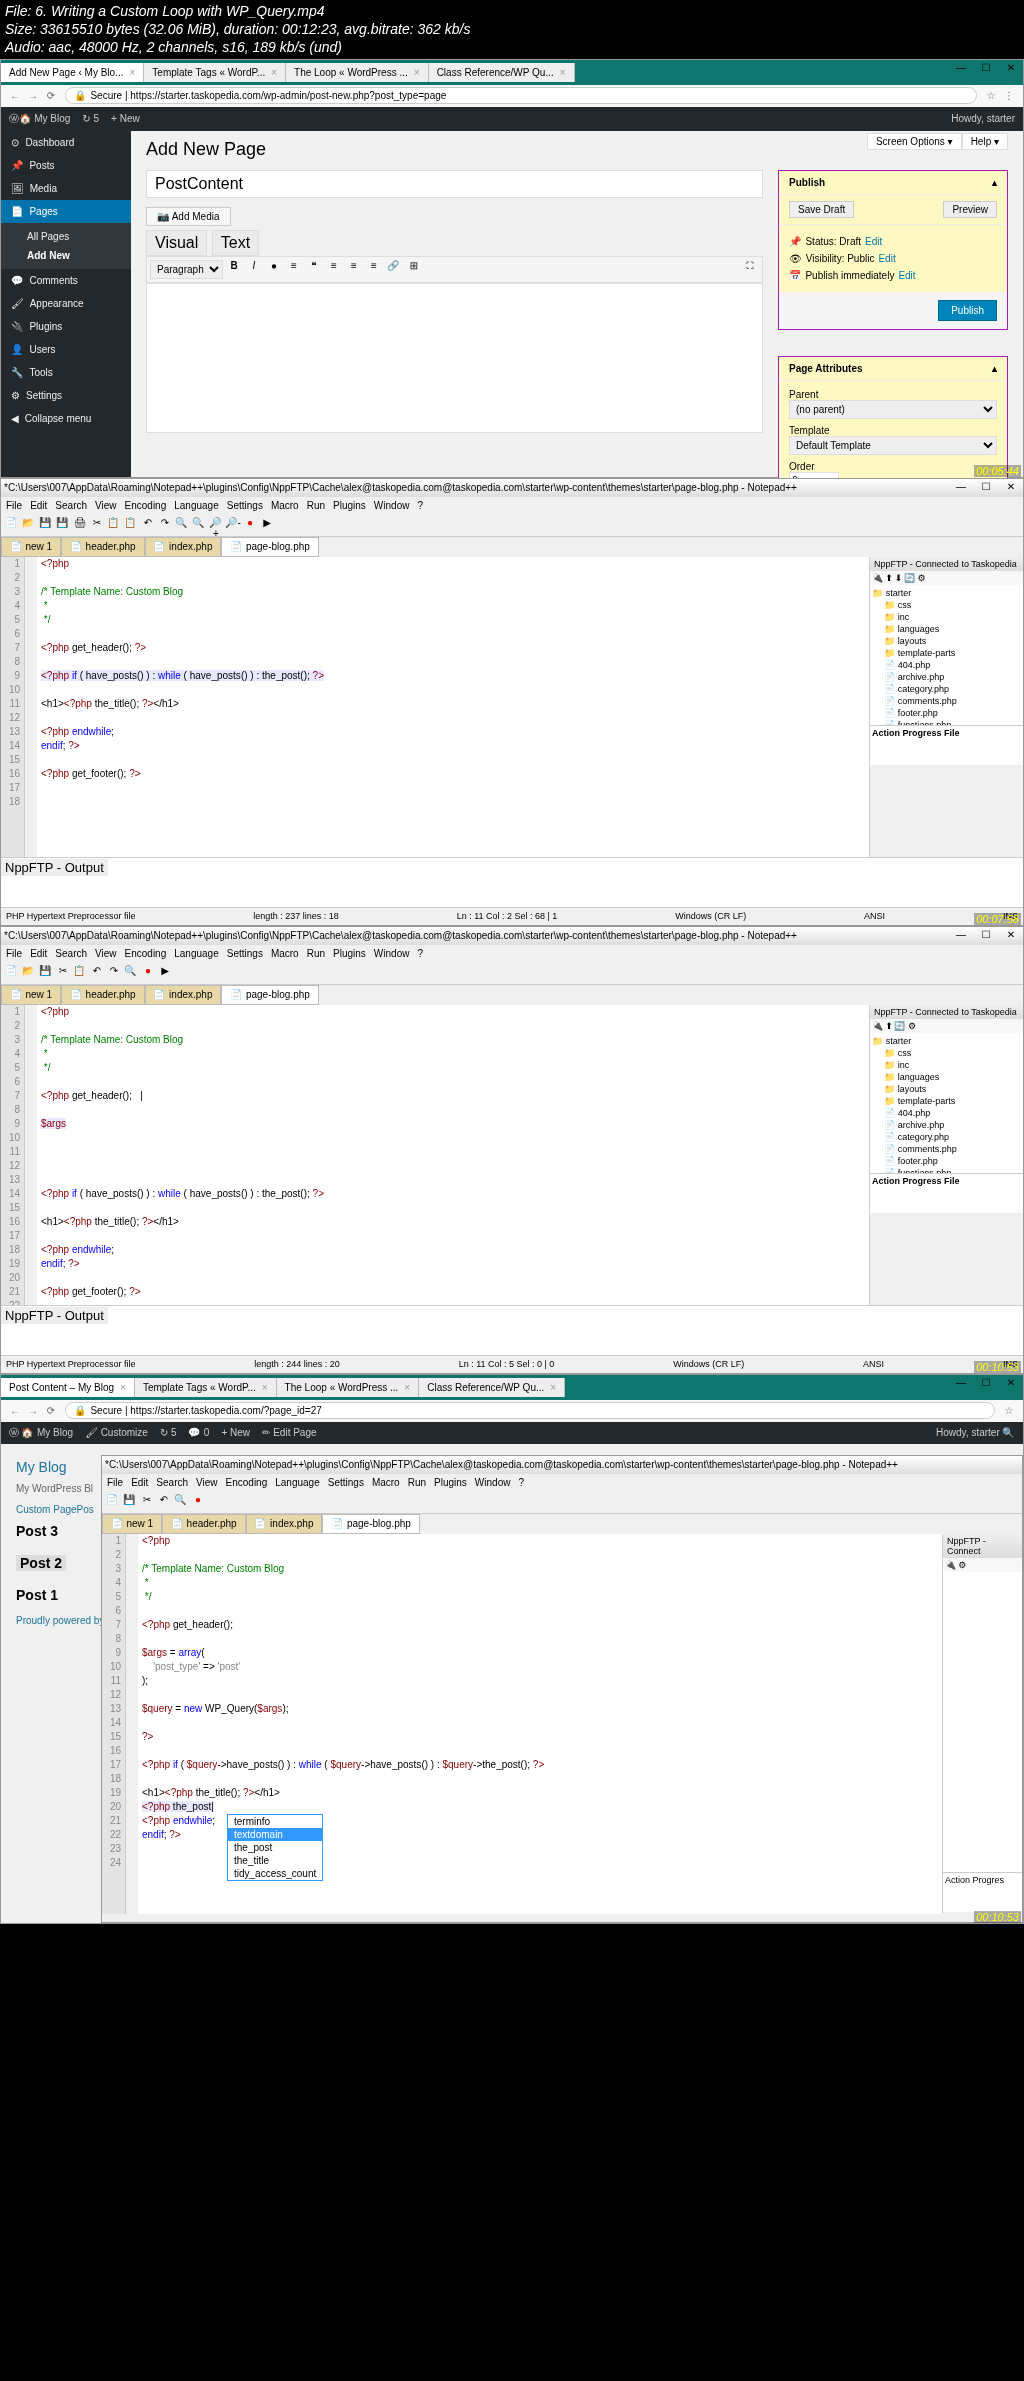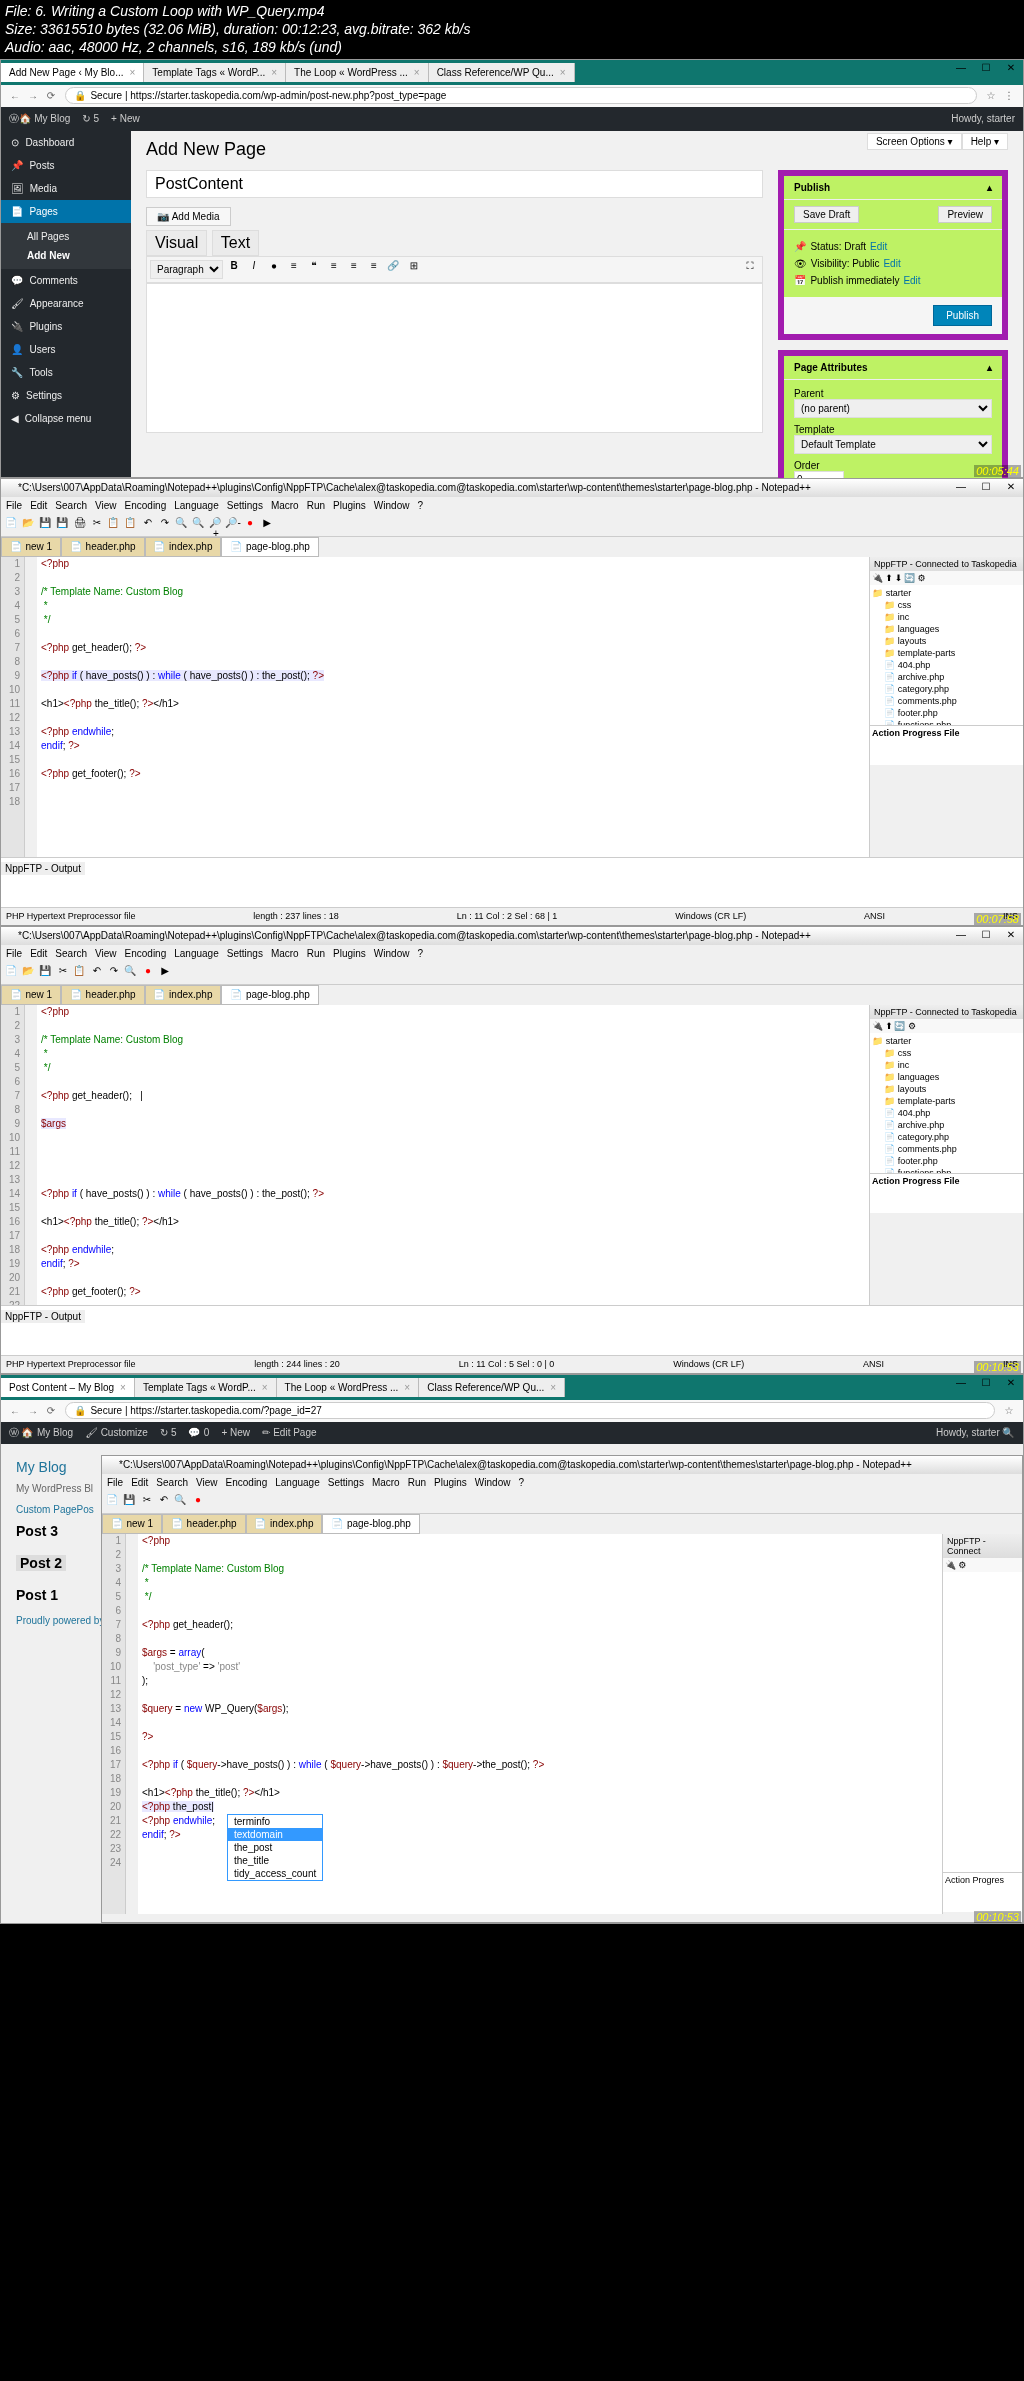--- a/index.html
+++ b/index.html
@@ -34,32 +34,32 @@
 .wp-editor-area{display:flex;gap:15px}
 .wp-editor-main{flex:1}
 .wp-title-input{width:100%;padding:4px 8px;font-size:16px;border:1px solid #ddd;background:#fff;margin-bottom:8px}
 .wp-media-btn{background:#f7f7f7;border:1px solid #ccc;padding:3px 10px;font-size:10px;cursor:pointer;display:inline-block;margin-bottom:4px}
 .wp-toolbar{background:#f5f5f5;border:1px solid #ddd;padding:3px;display:flex;align-items:center;gap:2px;font-size:10px}
 .wp-tb-btn{width:18px;height:18px;text-align:center;cursor:pointer;font-size:10px}
 .wp-ed-tab{display:inline-block;padding:3px 8px;border:1px solid #ddd;background:#ebebeb;cursor:pointer}
 .wp-ed-content{background:#fff;border:1px solid #ddd;min-height:150px;padding:8px}
 .wp-word-count{font-size:10px;color:#666;padding:4px;border:1px solid #ddd;border-top:none;background:#fff}
 .wp-meta-sidebar{width:230px}
-.wp-postbox{background:#bef264;border:6px solid #a21caf;margin-bottom:10px;font-size:10px}
+.wp-postbox{background:#fef9c3;border:1px solid #a21caf;margin-bottom:26px;font-size:10px}
 .wp-postbox-head{padding:6px 10px;font-weight:bold;border-bottom:1px solid #eee;display:flex;justify-content:space-between}
 .wp-postbox-body{padding:8px 10px}
 .wp-pub-row{padding:3px 0;display:flex;align-items:center;gap:4px}
 .wp-pub-btns{display:flex;justify-content:space-between;padding:6px 10px;border-bottom:1px solid #eee}
 .wp-btn{border:1px solid #ccc;padding:2px 8px;cursor:pointer;font-size:10px}
 .wp-btn-primary{background:#0085ba;color:#fff;border-color:#006799;padding:4px 12px;float:right}
 .wp-link{color:#0073aa;cursor:pointer}
 .wp-select{border:1px solid #ddd;padding:2px;font-size:10px;width:100%}
 
 .npp-window{background:#f0f0f0;border:1px solid #999;position:relative}
-.npp-title{background:linear-gradient(#fff,#ddd);height:18px;font-size:10px;padding:2px 17px;display:flex;align-items:center}
+.npp-title{background:linear-gradient(#fff,#ddd);height:18px;font-size:10px;padding:2px 3px;display:flex;align-items:center}
 .npp-menu{height:18px;font-size:10px;padding:0 5px;display:flex;gap:8px;align-items:center}
 .npp-menu-item{cursor:pointer}
 .npp-toolbar{height:22px;background:#f0f0f0;border-bottom:1px solid #ccc;display:flex;align-items:center;padding:0 3px;gap:1px}
 .npp-tb-icon{width:16px;height:16px;font-size:10px;text-align:center;cursor:pointer}
 .npp-tabs{height:20px;display:flex;font-size:10px;background:#f0f0f0}
 .npp-tab{padding:2px 8px;background:#e8d8a8;border:1px solid #bbb;cursor:pointer;display:flex;align-items:center;gap:3px}
 .npp-tab.active{background:#fff}
 .npp-body{display:flex;height:300px}
 .npp-editor{flex:1;background:#fff;font-family:Consolas,monospace;font-size:10px;display:flex;overflow:hidden}
 .npp-gutter{width:24px;background:#e4e4e4;color:#888;text-align:right;padding-right:4px;line-height:14px;border-right:1px solid #ccc}
@@ -74,21 +74,21 @@
 .npp-hl-line{background:#e8e8ff}
 .npp-side{width:154px;border-left:1px solid #ccc;font-size:9px}
 .npp-ftp-head{background:linear-gradient(#eee,#ddd);padding:2px 4px;font-size:9px}
 .npp-ftp-tools{background:#f8f8f8;padding:2px;display:flex;gap:2px}
 .npp-ftp-tree{background:#fff;height:140px;overflow:auto;padding:2px}
 .npp-tree-item{padding:1px 0;padding-left:12px;cursor:pointer}
 .npp-tree-folder{color:#d4a000}
 .npp-ftp-log{height:40px;background:#fff;border-top:1px solid #ccc;font-size:9px;padding:2px}
 .npp-status{height:18px;background:#f0f0f0;border-top:1px solid #ccc;font-size:9px;display:flex;align-items:center;padding:0 5px;justify-content:space-between}
 .npp-output{height:50px;background:#fff;border-top:1px solid #ccc}
-.npp-out-tab{font-size:10px;background:#eee;padding:1px 4px;display:inline-block}
+.npp-out-tab{font-size:13px;background:#eee;padding:1px 4px;display:inline-block}
 .timestamp{position:absolute;right:2px;color:#ff0;font-size:11px;font-style:italic;background:rgba(0,0,0,0.3);padding:0 2px}
 .wp-front-adminbar{height:22px;background:#23282d;color:#ccc;font-size:10px;display:flex;align-items:center;padding:0 8px}
 .wp-front-content{padding:15px;font-size:12px}
 .blog-title{color:#21759b;font-size:14px;margin-bottom:8px;cursor:pointer}
 .post-title{font-size:14px;font-weight:bold;margin:8px 0;cursor:pointer}
 .post-title.hl{background:#ddd;display:inline-block;padding:0 4px}
 .autocomplete{position:absolute;background:#fff;border:1px solid #3399ff;font-size:10px;font-family:Consolas,monospace;z-index:100}
 .ac-item{padding:1px 6px;cursor:pointer}
 .ac-item.selected{background:#3399ff;color:#fff}
 </style>

